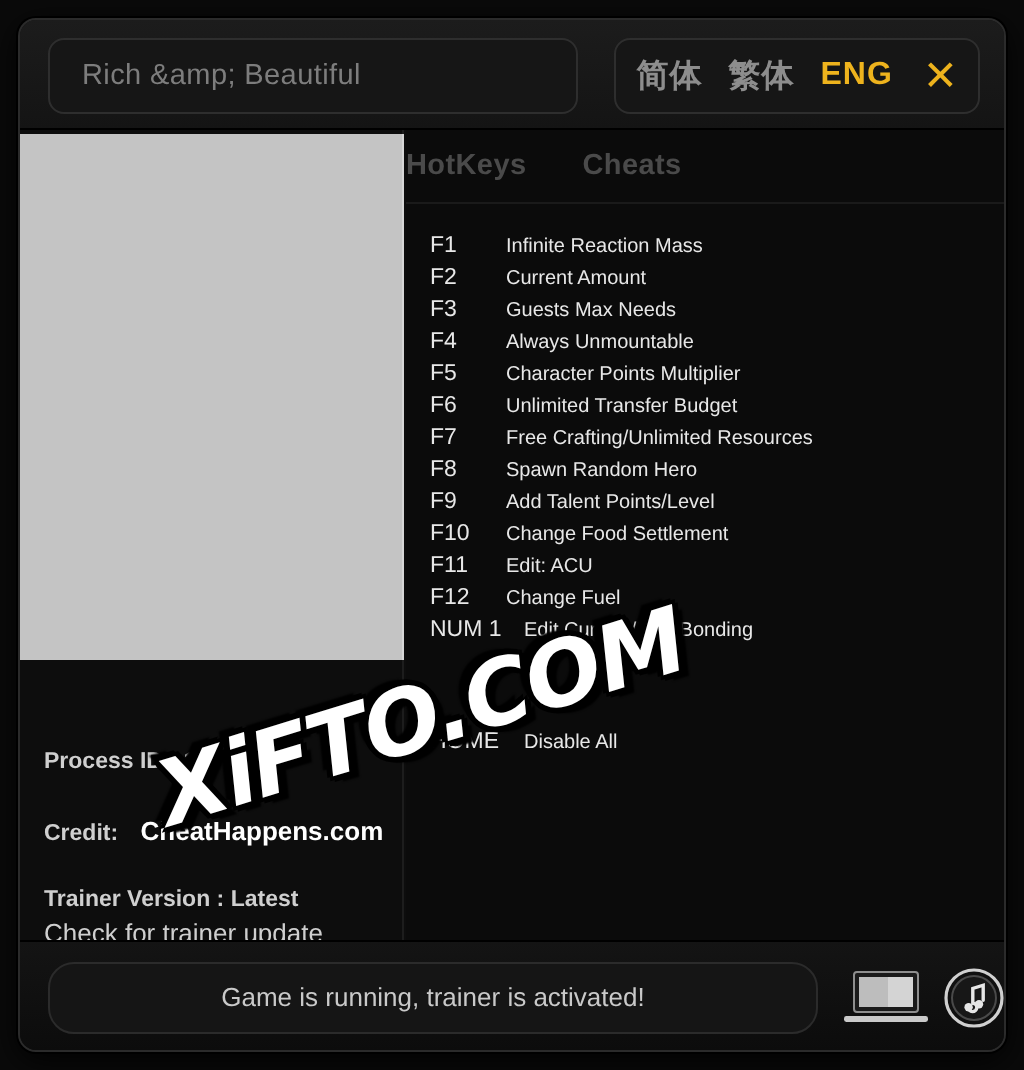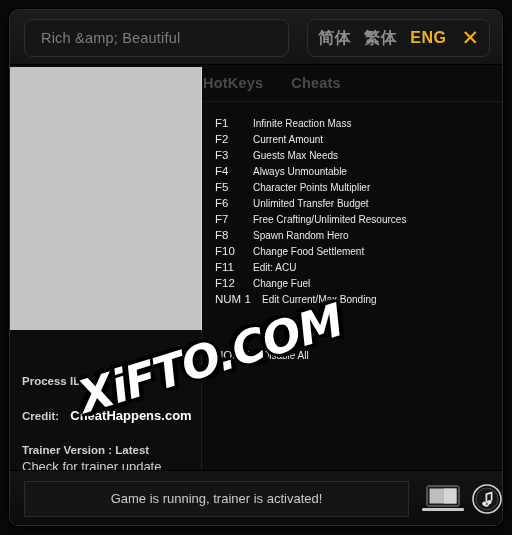--- a/index.html
+++ b/index.html
@@ -194,21 +194,21 @@
     height: 55px;
     background: linear-gradient(#141414, #0c0c0c);
     border-top: 1px solid #000;
   }
   #status-pill {
     position: absolute;
     left: 14px; top: 10px;
     width: 385px; height: 36px;
     background: #151515;
     border: 1px solid #2b2b2b;
-    border-radius: 0;
+    border-radius: 13px;
     color: #c9c9c9;
     font-size: 13px;
     line-height: 34px;
     text-align: center;
   }
   #laptop-icon {
     position: absolute;
     left: 412px; top: 14px;
     width: 42px; height: 28px;
     cursor: pointer;
@@ -309,20 +309,24 @@
           </div>
           <div class="cheat-row">
             <span class="cheat-key">F7</span>
             <span class="cheat-desc">Free Crafting/Unlimited Resources</span>
           </div>
           <div class="cheat-row">
             <span class="cheat-key">F8</span>
             <span class="cheat-desc">Spawn Random Hero</span>
           </div>
           <div class="cheat-row">
+            <span class="cheat-key">F9</span>
+            <span class="cheat-desc">Add Talent Points/Level</span>
+          </div>
+          <div class="cheat-row">
             <span class="cheat-key">F10</span>
             <span class="cheat-desc">Change Food Settlement</span>
           </div>
           <div class="cheat-row">
             <span class="cheat-key">F11</span>
             <span class="cheat-desc">Edit: ACU</span>
           </div>
           <div class="cheat-row">
             <span class="cheat-key">F12</span>
             <span class="cheat-desc">Change Fuel</span>

